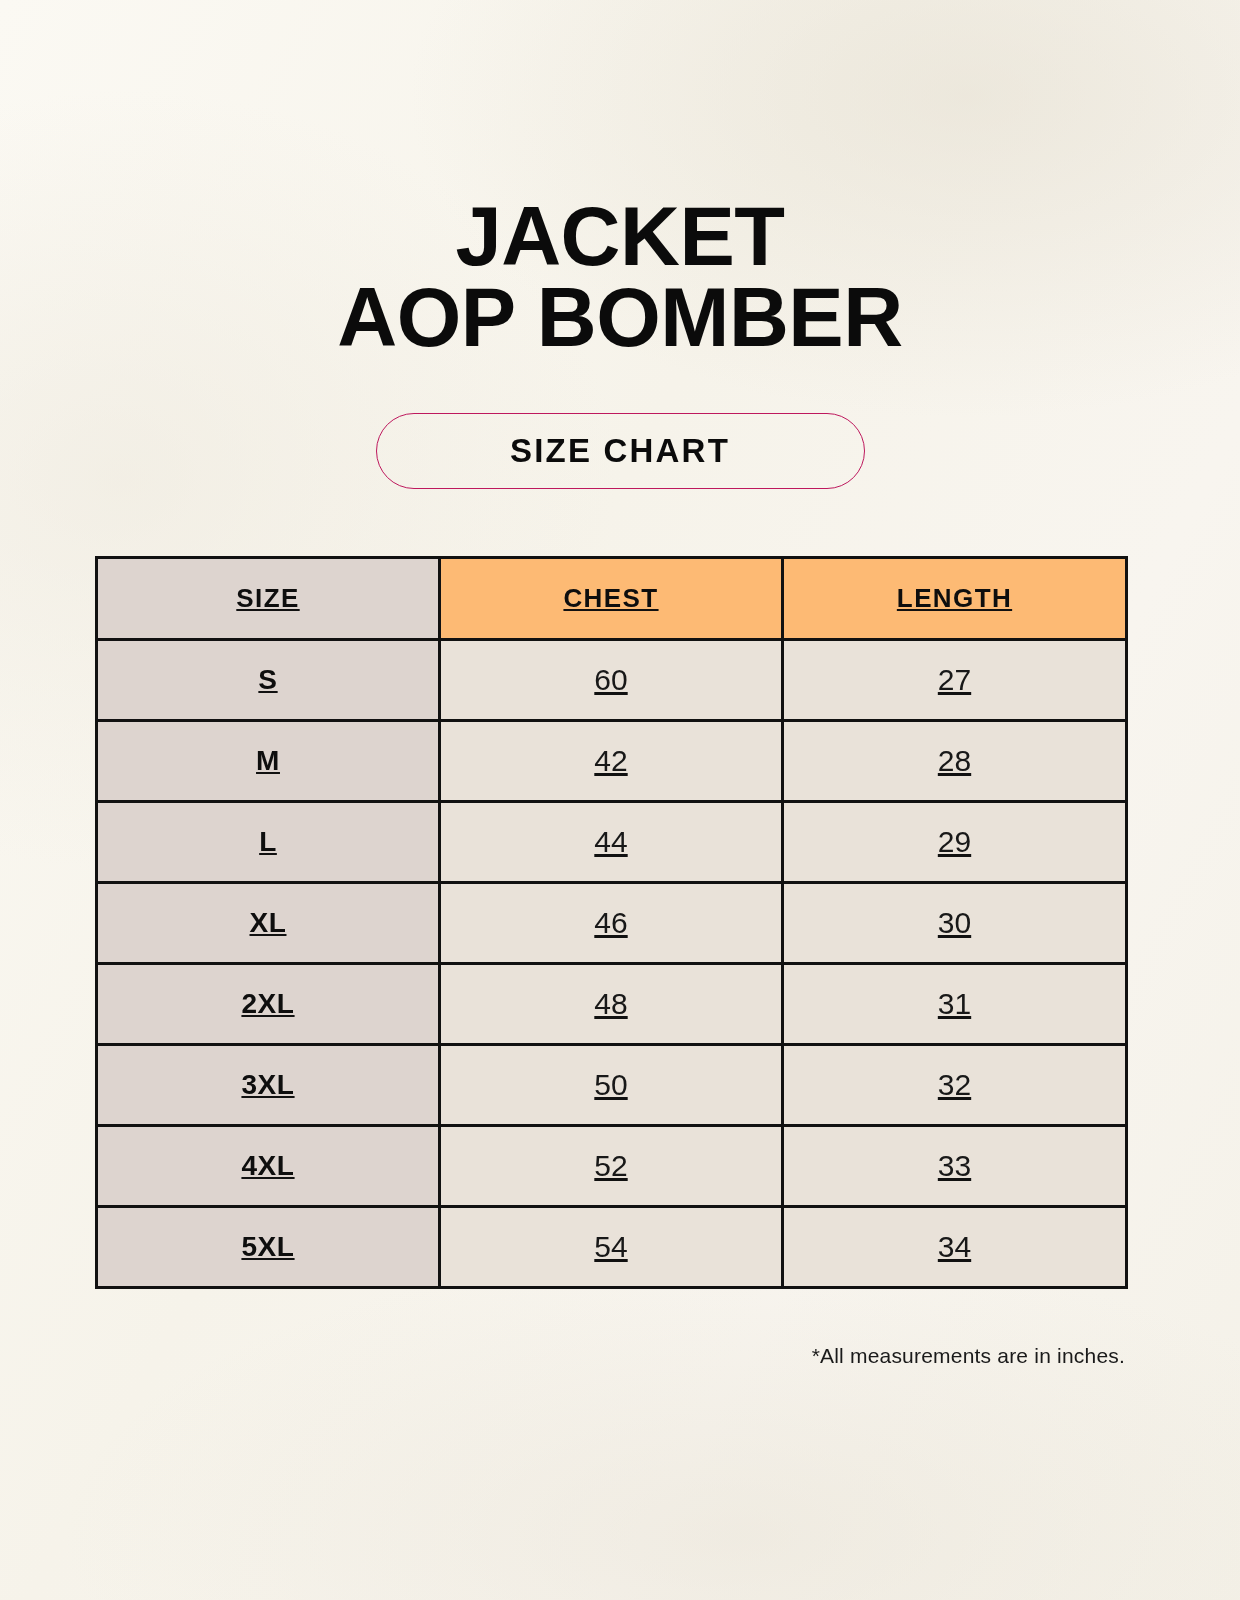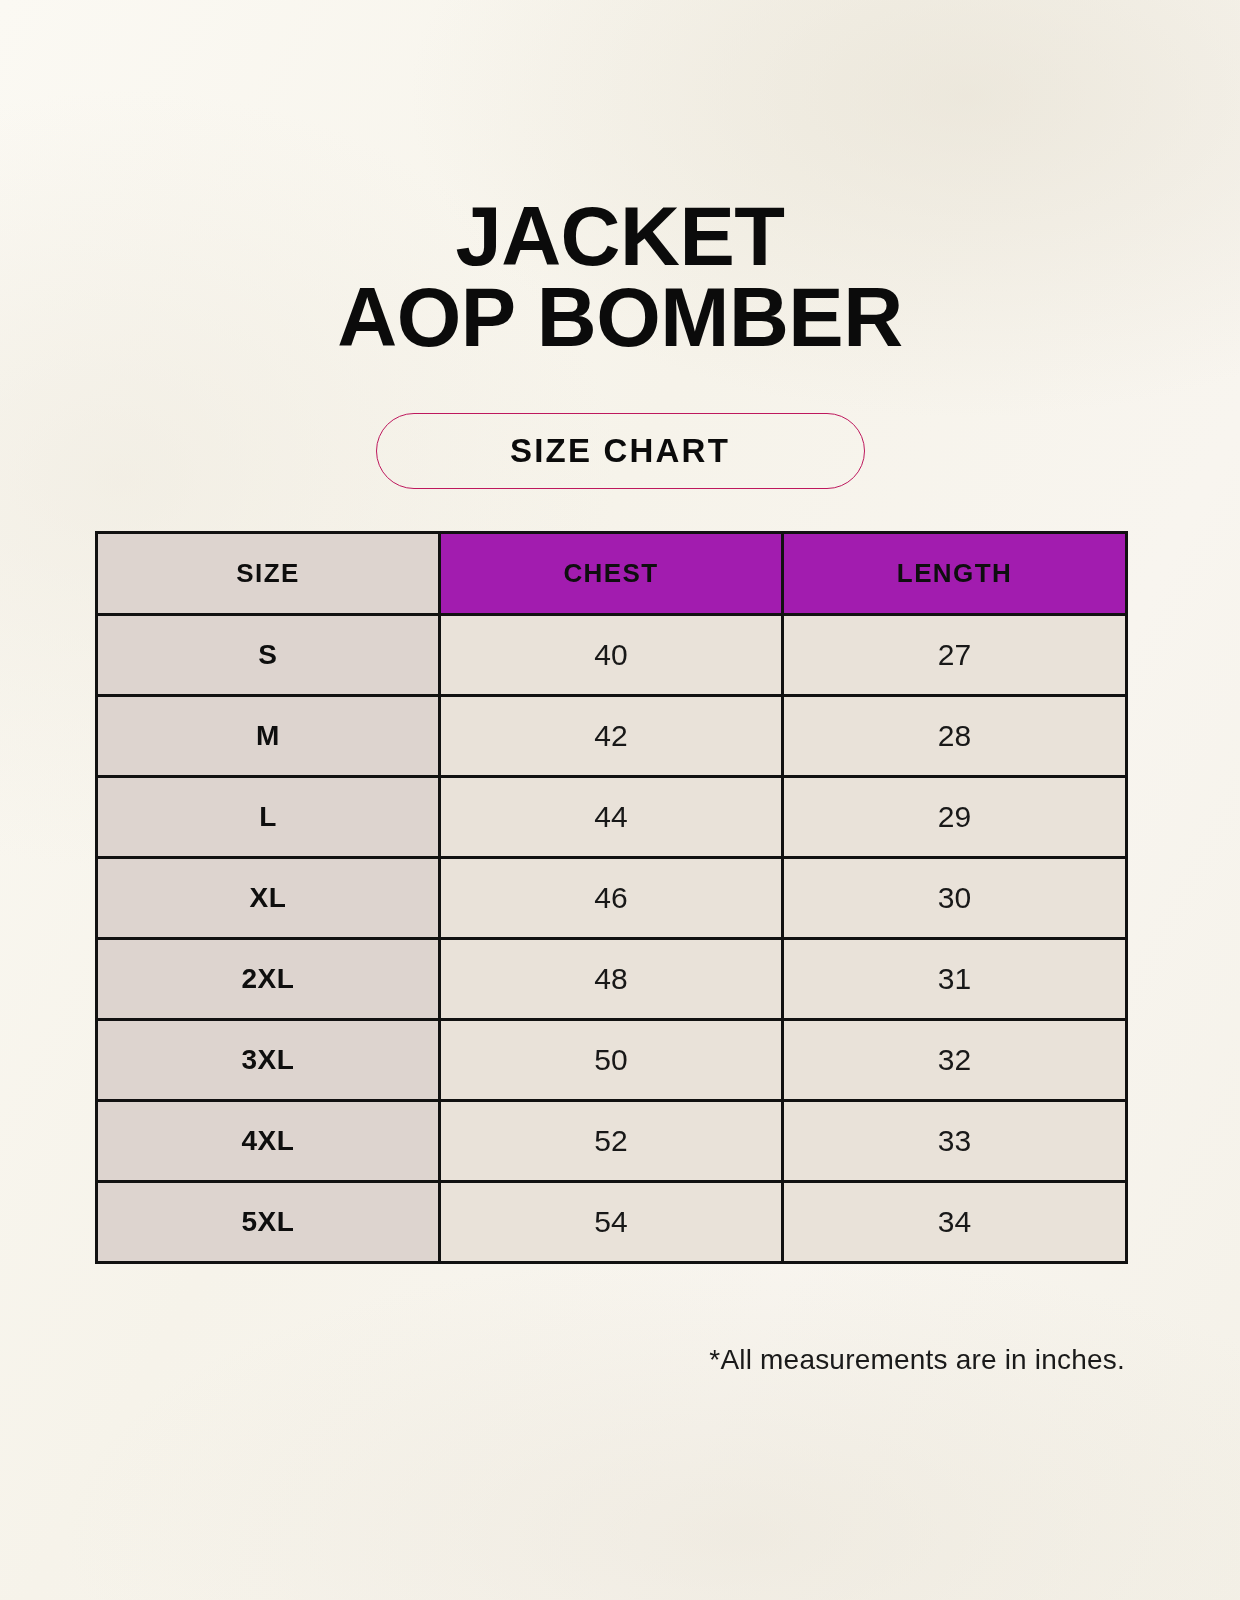--- a/index.html
+++ b/index.html
@@ -74,23 +74,24 @@
   .pill-label {
     font-size:33px;
     font-weight:bold;
     letter-spacing:2.2px;
     color:#0b0b0b;
   }
 
   
   .table-wrap {
     position:absolute;
-    top:531px;
+    top:556px;
     left:95px;
     width:844px;
+    text-decoration:underline;
   }
   table.size-table {
     width:1030px;
     border-collapse:collapse;
     table-layout:fixed;
     border:3px solid #111111;
   }
   table.size-table col.c-size   { width:343px; }
   table.size-table col.c-chest  { width:343px; }
   table.size-table col.c-length { width:344px; }
@@ -103,21 +104,21 @@
   }
 
   thead th {
     height:82px;
     font-size:26px;
     font-weight:bold;
     letter-spacing:1.4px;
     color:#0e0e0e;
   }
   th.head-size   { background:#ddd4cf; }
-  th.head-meas   { background:#a21caf; }
+  th.head-meas   { background:#fdba74; }
 
   tbody tr { height:81px; }
   td.cell-size {
     background:#ddd4cf;
     font-size:28px;
     font-weight:bold;
     letter-spacing:0.6px;
     color:#0e0e0e;
   }
   td.cell-val {
@@ -127,21 +128,21 @@
     color:#181818;
   }
 
   
   .footnote {
     position:absolute;
     top:1344px;
     left:95px;
     width:1030px;
     text-align:right;
-    font-size:28px;
+    font-size:21px;
     font-weight:normal;
     color:#1a1a1a;
     letter-spacing:0.2px;
   }
 </style>
 </head>
 <body>
 
 <div class="page">
 
@@ -170,21 +171,21 @@
       <thead>
         <tr>
           <th class="head-size">SIZE</th>
           <th class="head-meas">CHEST</th>
           <th class="head-meas">LENGTH</th>
         </tr>
       </thead>
       <tbody>
         <tr>
           <td class="cell-size">S</td>
-          <td class="cell-val">40</td>
+          <td class="cell-val">60</td>
           <td class="cell-val">27</td>
         </tr>
         <tr>
           <td class="cell-size">M</td>
           <td class="cell-val">42</td>
           <td class="cell-val">28</td>
         </tr>
         <tr>
           <td class="cell-size">L</td>
           <td class="cell-val">44</td>

